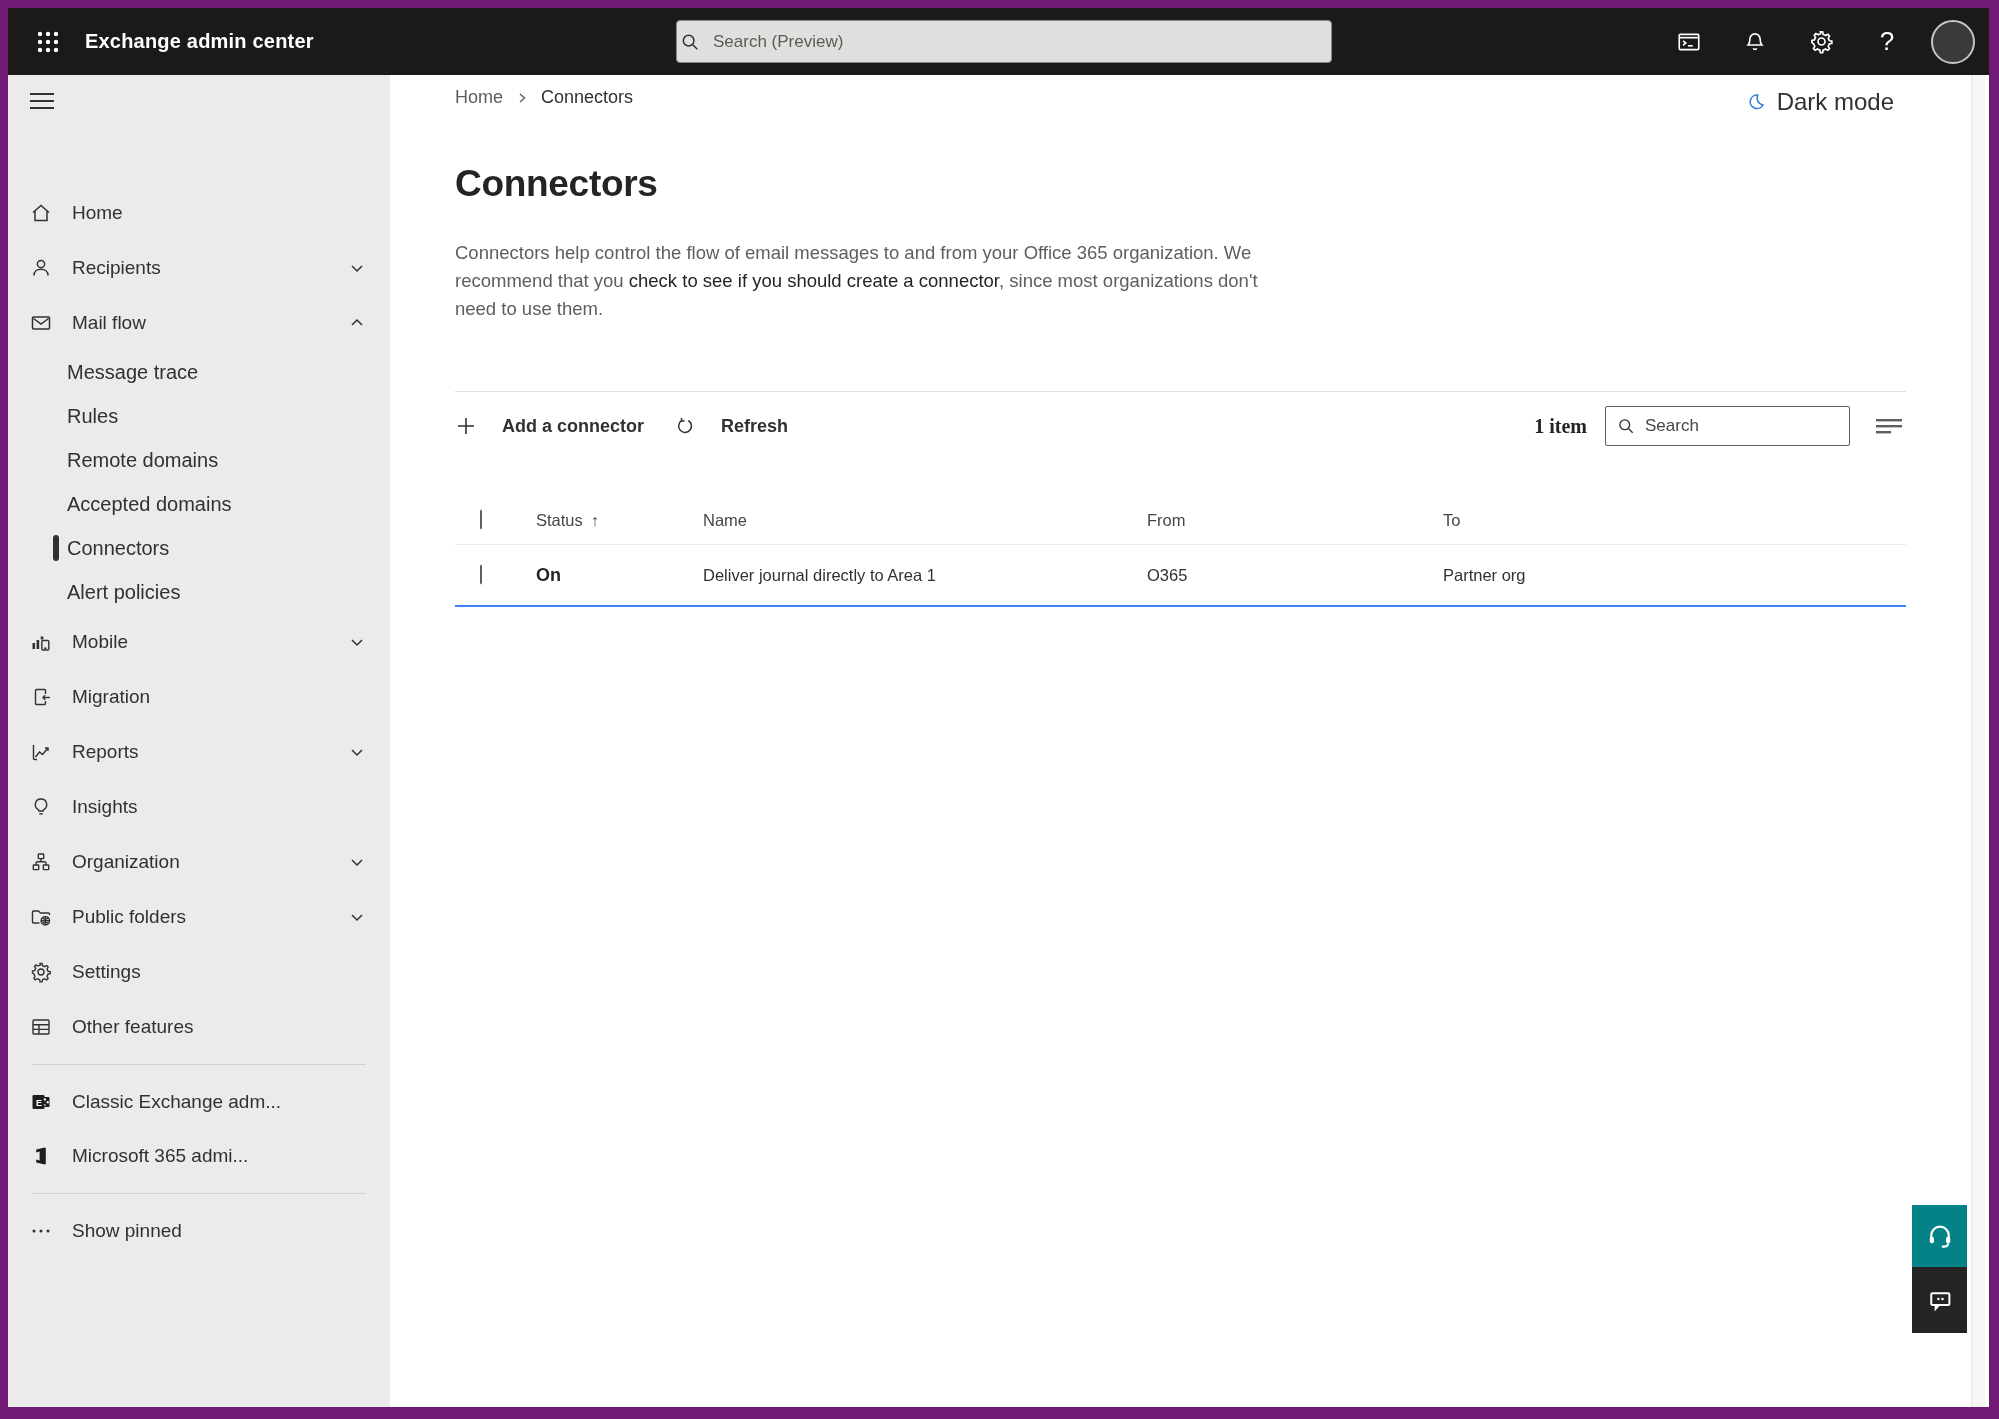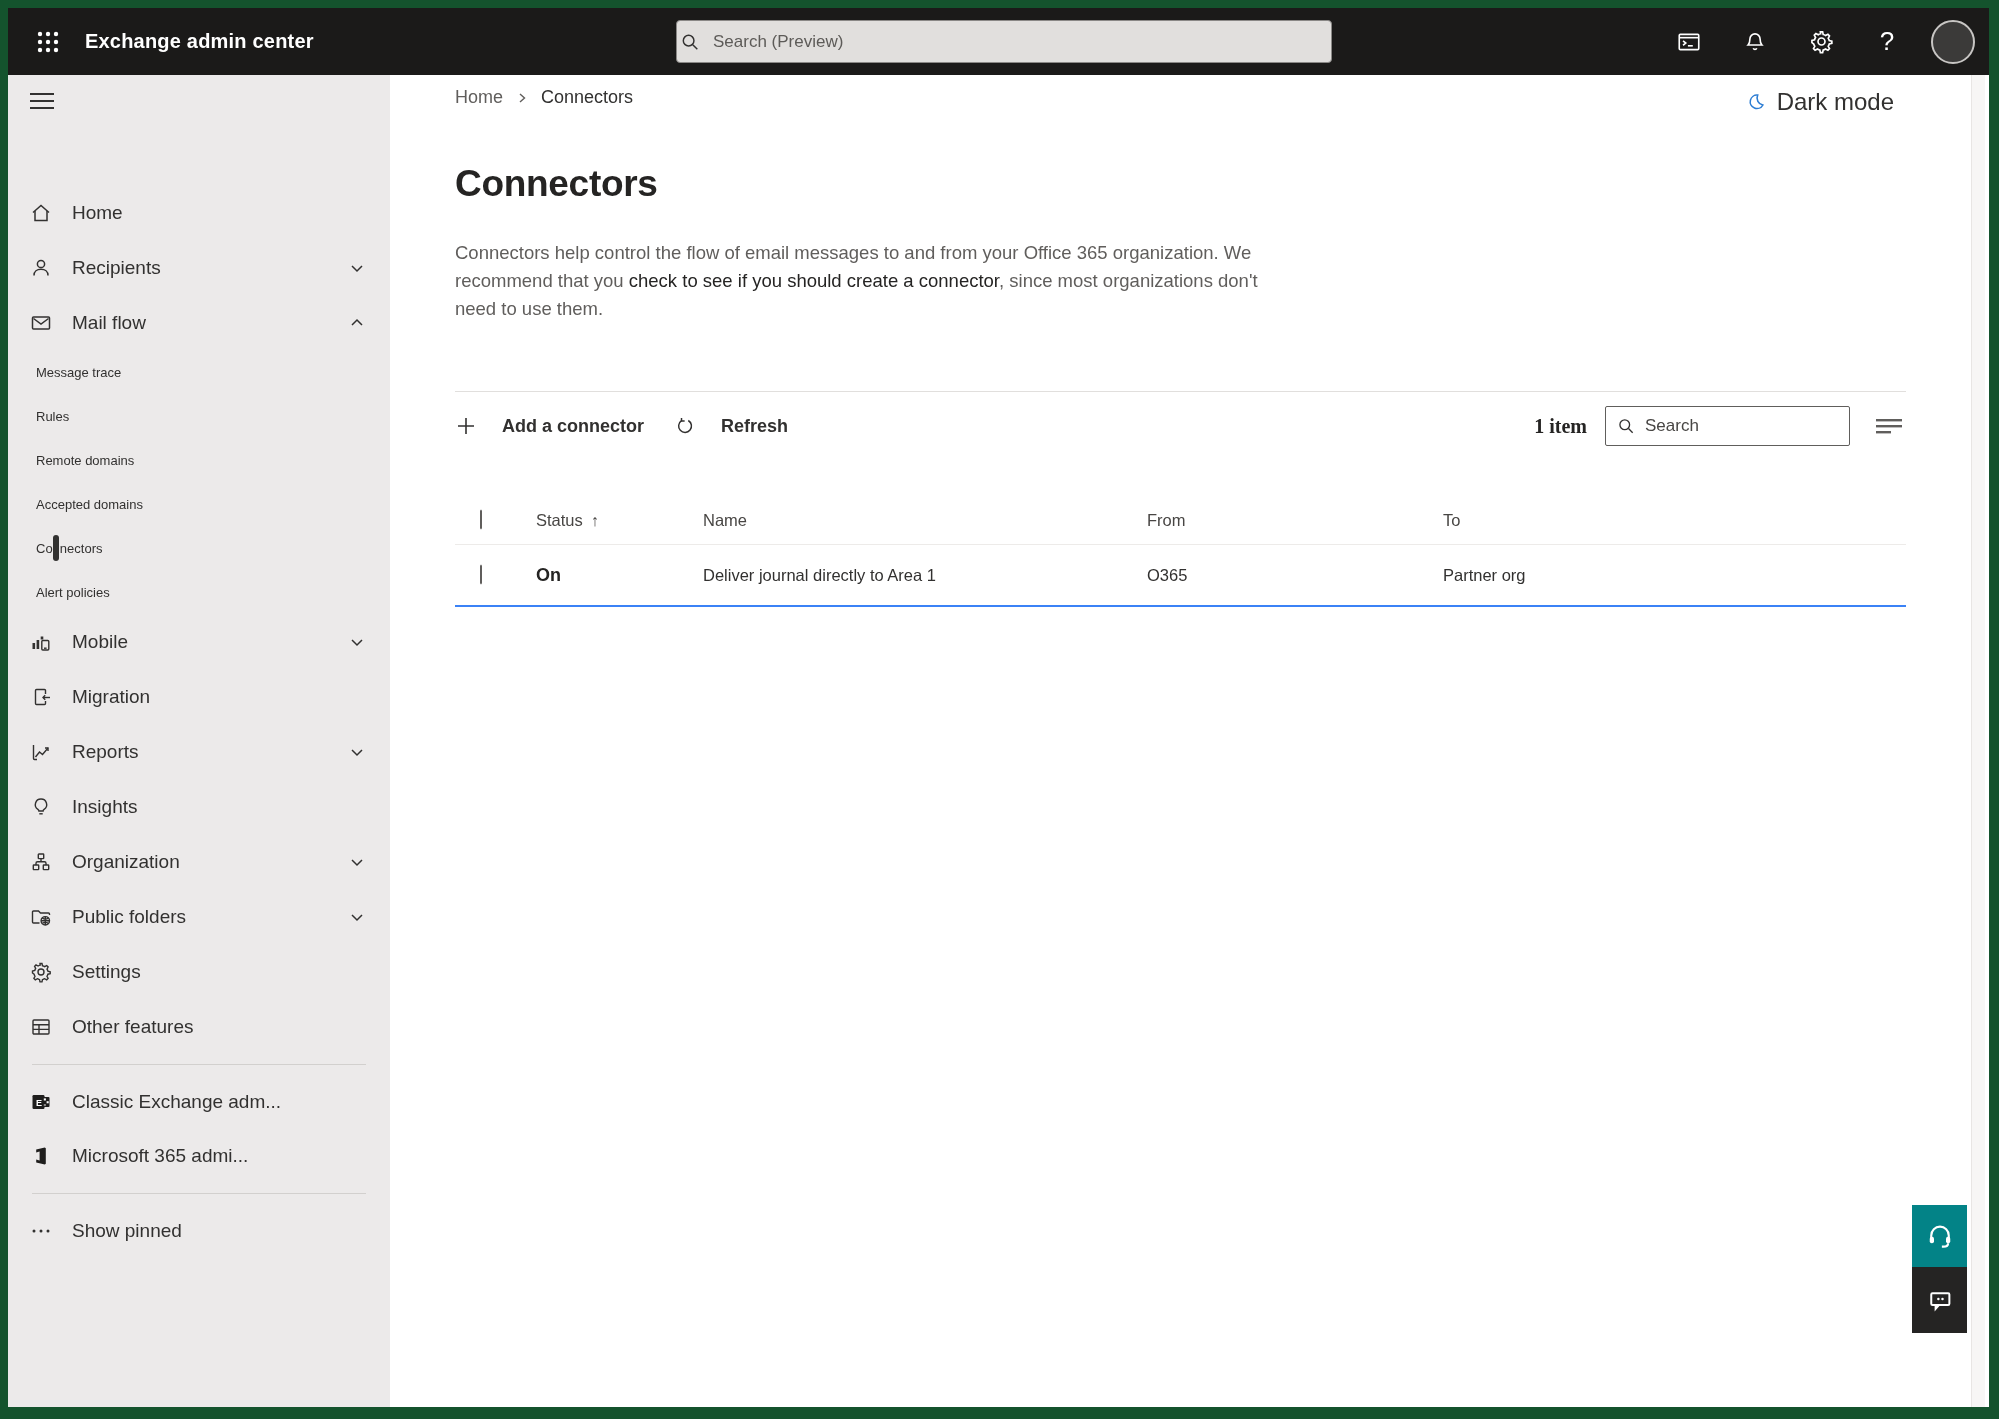--- a/index.html
+++ b/index.html
@@ -1,17 +1,17 @@
 <!DOCTYPE html>
 <html><head>
 <meta charset="utf-8">
 <style>
   * { margin:0; padding:0; box-sizing:border-box; }
   body { font-family:"Liberation Sans", sans-serif; background:#000; }
-  .frame { position:relative; width:1999px; height:1419px; background:#14532d; overflow:hidden; }
+  .frame { position:relative; width:1999px; height:1419px; background:#701a75; overflow:hidden; }
   .screen { position:absolute; left:8px; top:8px; width:1981px; height:1399px; background:#fff; overflow:hidden; }
 
   
   .topbar { position:absolute; left:0; top:0; width:1981px; height:67px; background:#1b1a19; display:flex; align-items:center; }
   .waffle { position:absolute; left:20px; top:14px; width:40px; height:40px; display:flex; align-items:center; justify-content:center; cursor:pointer; }
   .topbar-title { position:absolute; left:77px; top:0; height:67px; display:flex; align-items:center; color:#fff; font-size:20px; font-weight:700; letter-spacing:.2px; }
   .topbar-search { position:absolute; left:668px; top:12px; width:656px; height:43px; background:#e1dfdd; border:1px solid #8a8886; border-radius:4px; display:flex; align-items:center; padding:0 2px; gap:12px; }
   .topbar-search input { flex:1; border:none; outline:none; background:transparent; font-size:17px; color:#323130; font-family:"Liberation Sans", sans-serif; }
   .topbar-search input::placeholder { color:#5d5b58; opacity:1; }
   .top-icons { position:absolute; right:14px; top:0; height:67px; display:flex; align-items:center; gap:22px; }
@@ -21,21 +21,21 @@
 
   
   .sidebar { position:absolute; left:0; top:67px; width:382px; height:1332px; background:#eceaea; overflow:hidden; }
   .hamburger { position:absolute; left:22px; top:12px; width:30px; height:28px; display:flex; flex-direction:column; justify-content:center; gap:5px; cursor:pointer; }
   .hamburger span { display:block; width:24px; height:2px; background:#323130; }
   .nav-list { position:absolute; left:0; top:110px; width:382px; }
   .side-item { height:55px; display:flex; align-items:center; padding-left:20px; gap:18px; font-size:19px; color:#323130; cursor:pointer; position:relative; }
   .side-item .ico { width:26px; height:26px; flex:0 0 26px; display:flex; align-items:center; justify-content:center; }
   .side-item .lbl { flex:1; }
   .side-item .chev { margin-right:24px; display:flex; }
-  .side-sub { height:44px; display:flex; align-items:center; padding-left:28px; font-size:13px; color:#323130; cursor:pointer; position:relative; }
+  .side-sub { height:44px; display:flex; align-items:center; padding-left:59px; font-size:20px; color:#323130; cursor:pointer; position:relative; }
   .side-sub.selected::before { content:""; position:absolute; left:45px; top:9px; width:6px; height:26px; background:#323130; border-radius:3px; }
   .side-divider { height:1px; background:#d2d0ce; margin:10px 24px; }
   .side-footer-item { height:54px; display:flex; align-items:center; padding-left:20px; gap:18px; font-size:19px; color:#323130; cursor:pointer; }
   .side-footer-item .ico { width:26px; height:26px; flex:0 0 26px; display:flex; align-items:center; justify-content:center; }
 
   
   .content { position:absolute; left:382px; top:67px; width:1599px; height:1332px; background:#fff; }
   .breadcrumb { position:absolute; left:65px; top:12px; display:flex; align-items:center; gap:12px; font-size:18px; }
   .crumb-home { color:#605e5c; cursor:pointer; }
   .crumb-current { color:#323130; cursor:pointer; }

